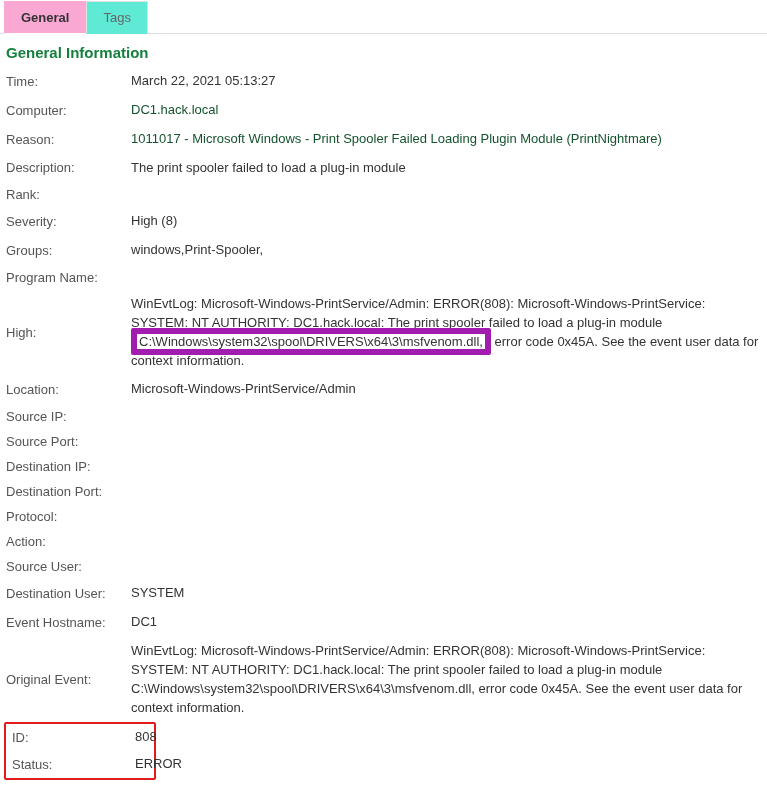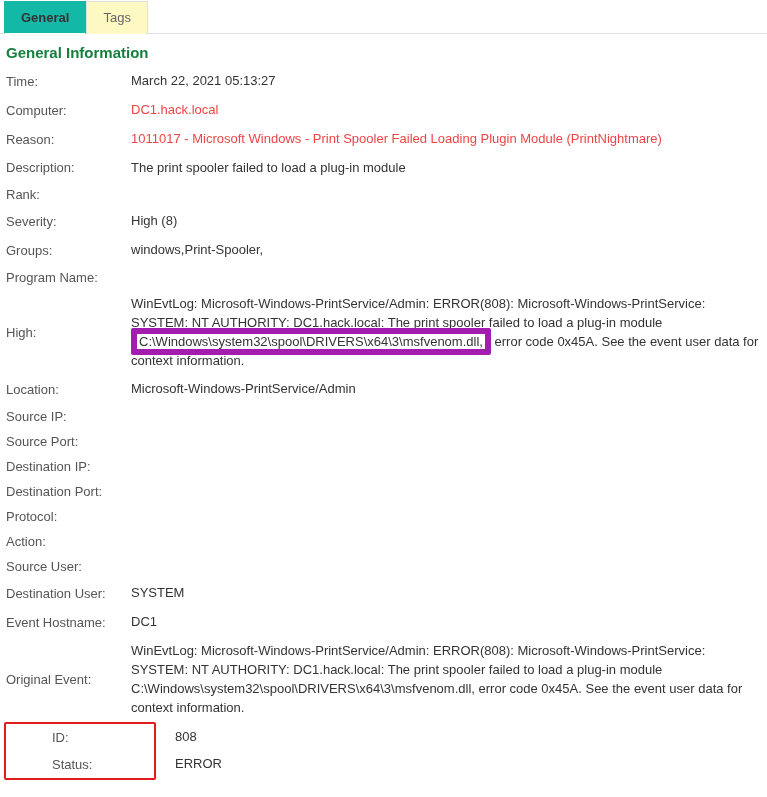--- a/index.html
+++ b/index.html
@@ -22,25 +22,25 @@
     color: #666;
     cursor: pointer;
     border: 1px solid transparent;
     border-bottom: none;
     position: relative;
     top: 1px;
   }
   .tab.active {
     color: #333;
     font-weight: 600;
-    background: #14b8a6;
+    background: #f9a8d4;
     border-bottom: 1px solid #fff;
   }
   .tab.inactive {
-    background: #fef9c3;
+    background: #5eead4;
     border: 1px solid #e0e0e0;
     border-bottom: none;
   }
   .section-title {
     font-weight: bold;
     font-size: 15px;
     padding: 10px 6px 6px 6px;
     color: #15803d;
   }
   .content {
@@ -59,38 +59,38 @@
     padding-right: 6px;
   }
   .value {
     flex: 1;
     color: #333;
     font-size: 13px;
     word-break: break-word;
     line-height: 1.45;
   }
   .value a {
-    color: #ef4444;
+    color: #14532d;
     text-decoration: none;
   }
 
   
   .hl {
     border: 6px solid #a21caf;
     border-radius: 2px;
     display: inline;
     padding: 0 2px;
   }
   .id-status-box {
     border: 2px solid #e11b1b;
     border-radius: 2px;
     width: 152px;
     margin-left: -2px;
   }
-  .id-status-box .row { padding: 4px 4px; margin-left: 40px; }
+  .id-status-box .row { padding: 4px 4px; }
   .id-status-box .label { width: 125px; flex: 0 0 125px; padding-left:2px;}
   .id-status-box .value { flex: 0 0 auto; }
 </style>
 </head>
 <body>
 
 <div class="tabs">
   <div class="tab active">General</div>
   <div class="tab inactive">Tags</div>
 </div>

